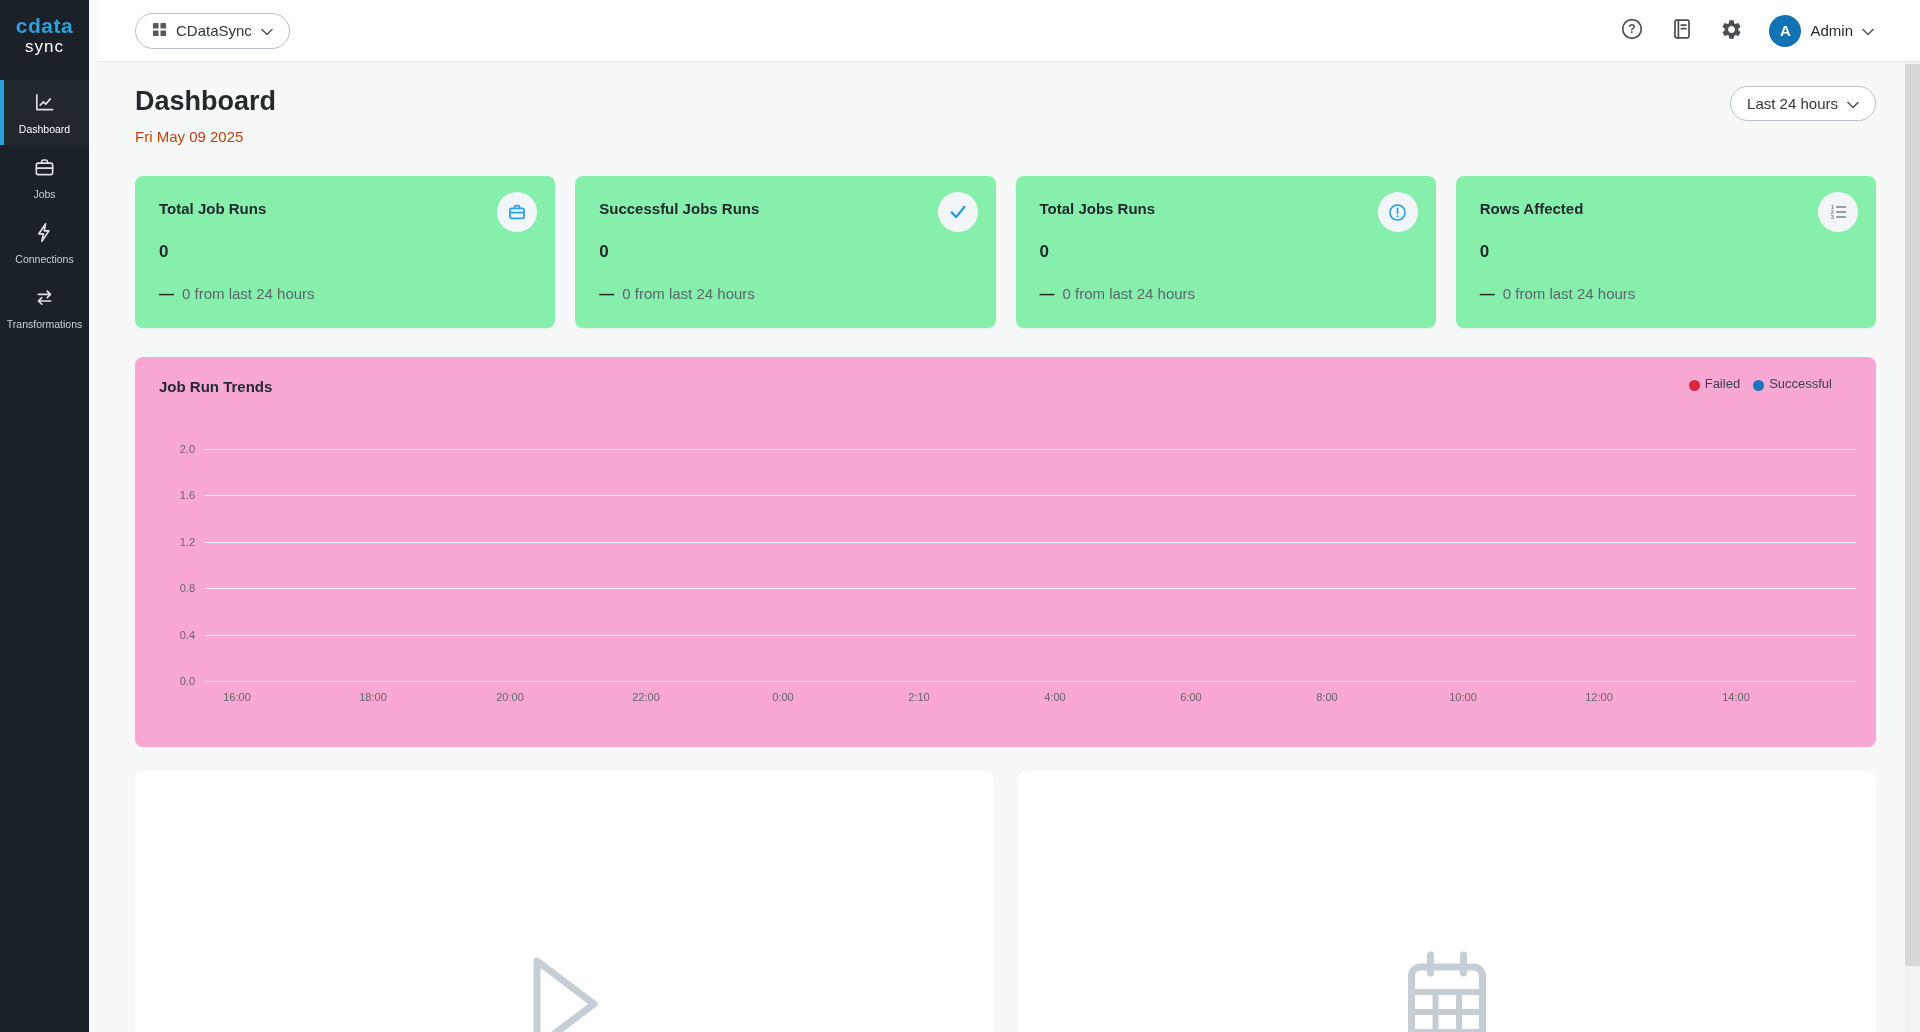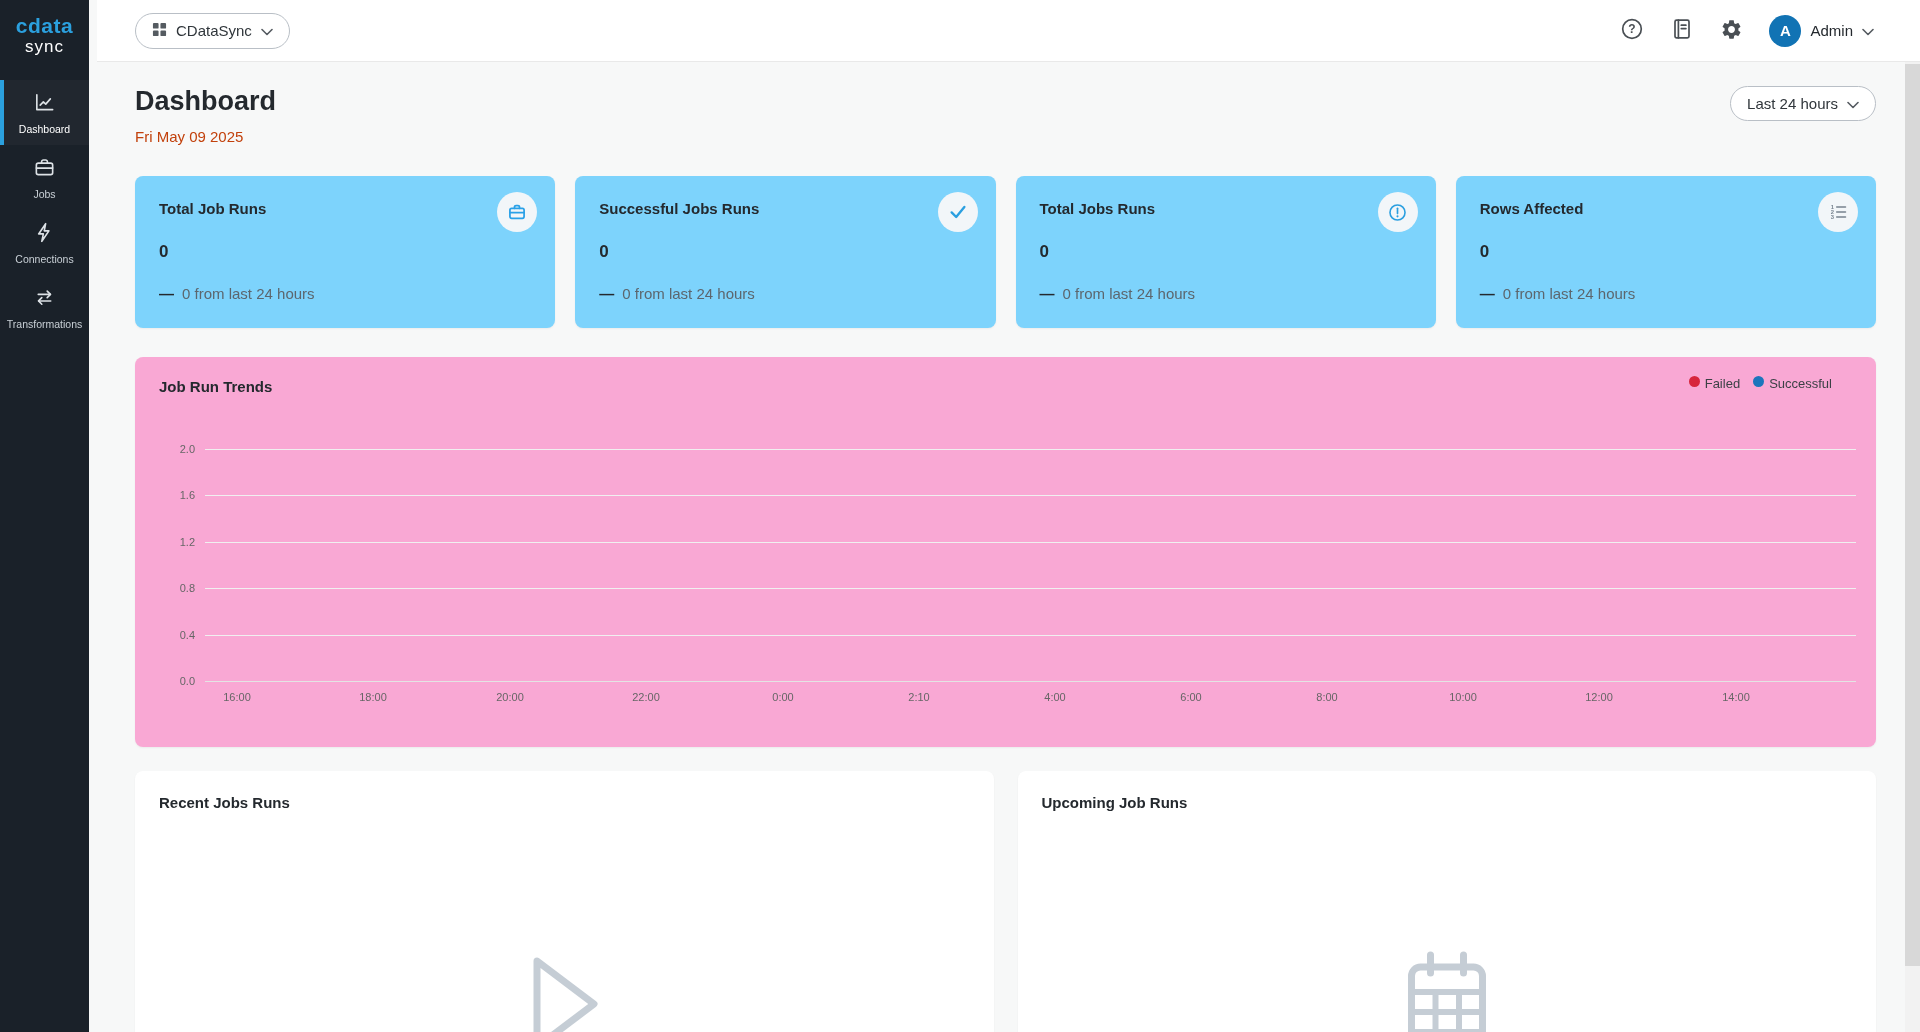--- a/index.html
+++ b/index.html
@@ -30,32 +30,32 @@
   .user-name { font-size:15px; color:#24292e; }
 
   
   .content { position:absolute; top:62px; left:97px; right:0; bottom:0; padding:24px 44px 0 38px; }
   .page-head { display:flex; justify-content:space-between; align-items:flex-start; margin-bottom:31px; }
   .page-title { font-size:27px; font-weight:700; color:#24292e; }
   .page-date { margin-top:11px; font-size:15px; color:#c2410c; }
 
   
   .stats { display:grid; grid-template-columns:repeat(4,1fr); gap:20px; margin-bottom:29px; }
-  .stat-card { position:relative; background:#7dd3fc; border-radius:8px; height:152px; padding:24px 24px; box-shadow:0 1px 2px rgba(0,0,0,0.05); }
+  .stat-card { position:relative; background:#86efac; border-radius:8px; height:152px; padding:24px 24px; box-shadow:0 1px 2px rgba(0,0,0,0.05); }
   .stat-title { font-size:15px; font-weight:700; color:#24292e; }
   .stat-icon { position:absolute; top:16px; right:18px; width:40px; height:40px; border-radius:50%; background:#f2f6f9; display:flex; align-items:center; justify-content:center; }
   .stat-value { font-size:17px; font-weight:700; color:#24292e; margin-top:25px; }
   .stat-delta { margin-top:23px; font-size:15px; color:#5c666e; display:flex; align-items:center; gap:8px; }
   .dash { color:#24292e; font-weight:700; }
 
   
   .chart-card { position:relative; background:#f9a8d4; border-radius:8px; height:390px; box-shadow:0 1px 2px rgba(0,0,0,0.05); margin-bottom:24px;text-decoration:underline; }
   .chart-title { position:absolute; top:21px; left:24px; font-size:15px; font-weight:700; color:#24292e; }
   .legend { position:absolute; top:19px; right:44px; display:flex; gap:13px; align-items:center; font-size:13px; color:#3c4146; }
-  .legend-item { display:flex; align-items:flex-start; gap:5px; cursor:pointer; }
+  .legend-item { display:flex; align-items:flex-end; gap:5px; cursor:pointer; }
   .legend-dot { width:11px; height:11px; border-radius:50%; }
   .dot-0 { background:#d7263d; }
   .dot-1 { background:#1c75bc; }
   .gridline { position:absolute; left:70px; right:20px; height:1px; background:#f0f0f0; }
   .gridline.base { background:#e4e4e4; }
   .ytick { position:absolute; left:18px; width:42px; text-align:right; font-size:11px; color:#666; transform:translateY(-50%); }
   .xtick { position:absolute; top:334px; width:84px; margin-left:-42px; text-align:center; font-size:11px; color:#666; }
 
   
   .panels { display:grid; grid-template-columns:1fr 1fr; gap:24px; }
@@ -300,29 +300,27 @@
       <span class="xtick" style="left:920px;">4:00</span>
       <span class="xtick" style="left:1056px;">6:00</span>
       <span class="xtick" style="left:1192px;">8:00</span>
       <span class="xtick" style="left:1328px;">10:00</span>
       <span class="xtick" style="left:1464px;">12:00</span>
       <span class="xtick" style="left:1601px;">14:00</span>
     </section>
 
     <div class="panels">
       <section class="panel">
-        <div class="panel-title">Recent Jobs Runs</div>
         <div class="panel-icon">
           <svg width="90" height="110" viewBox="0 0 90 110" fill="none">
               <path d="M18 12 L75 55 L18 98 Z" stroke="#c5cdd5" stroke-width="7" stroke-linejoin="round"></path>
             </svg>
         </div>
       </section>
       <section class="panel">
-        <div class="panel-title">Upcoming Job Runs</div>
         <div class="panel-icon">
           <svg width="95" height="110" viewBox="0 0 95 110" fill="none" stroke="#c5cdd5">
               <rect x="12" y="18" width="71" height="86" rx="9" stroke-width="7"></rect>
               <line x1="31" y1="6" x2="31" y2="24" stroke-width="7" stroke-linecap="round"></line>
               <line x1="64" y1="6" x2="64" y2="24" stroke-width="7" stroke-linecap="round"></line>
               <line x1="13" y1="43" x2="82" y2="43" stroke-width="6"></line>
               <line x1="13" y1="63" x2="82" y2="63" stroke-width="6"></line>
               <line x1="13" y1="83" x2="82" y2="83" stroke-width="6"></line>
               <line x1="36" y1="43" x2="36" y2="103" stroke-width="6"></line>
               <line x1="59.5" y1="43" x2="59.5" y2="103" stroke-width="6"></line>

